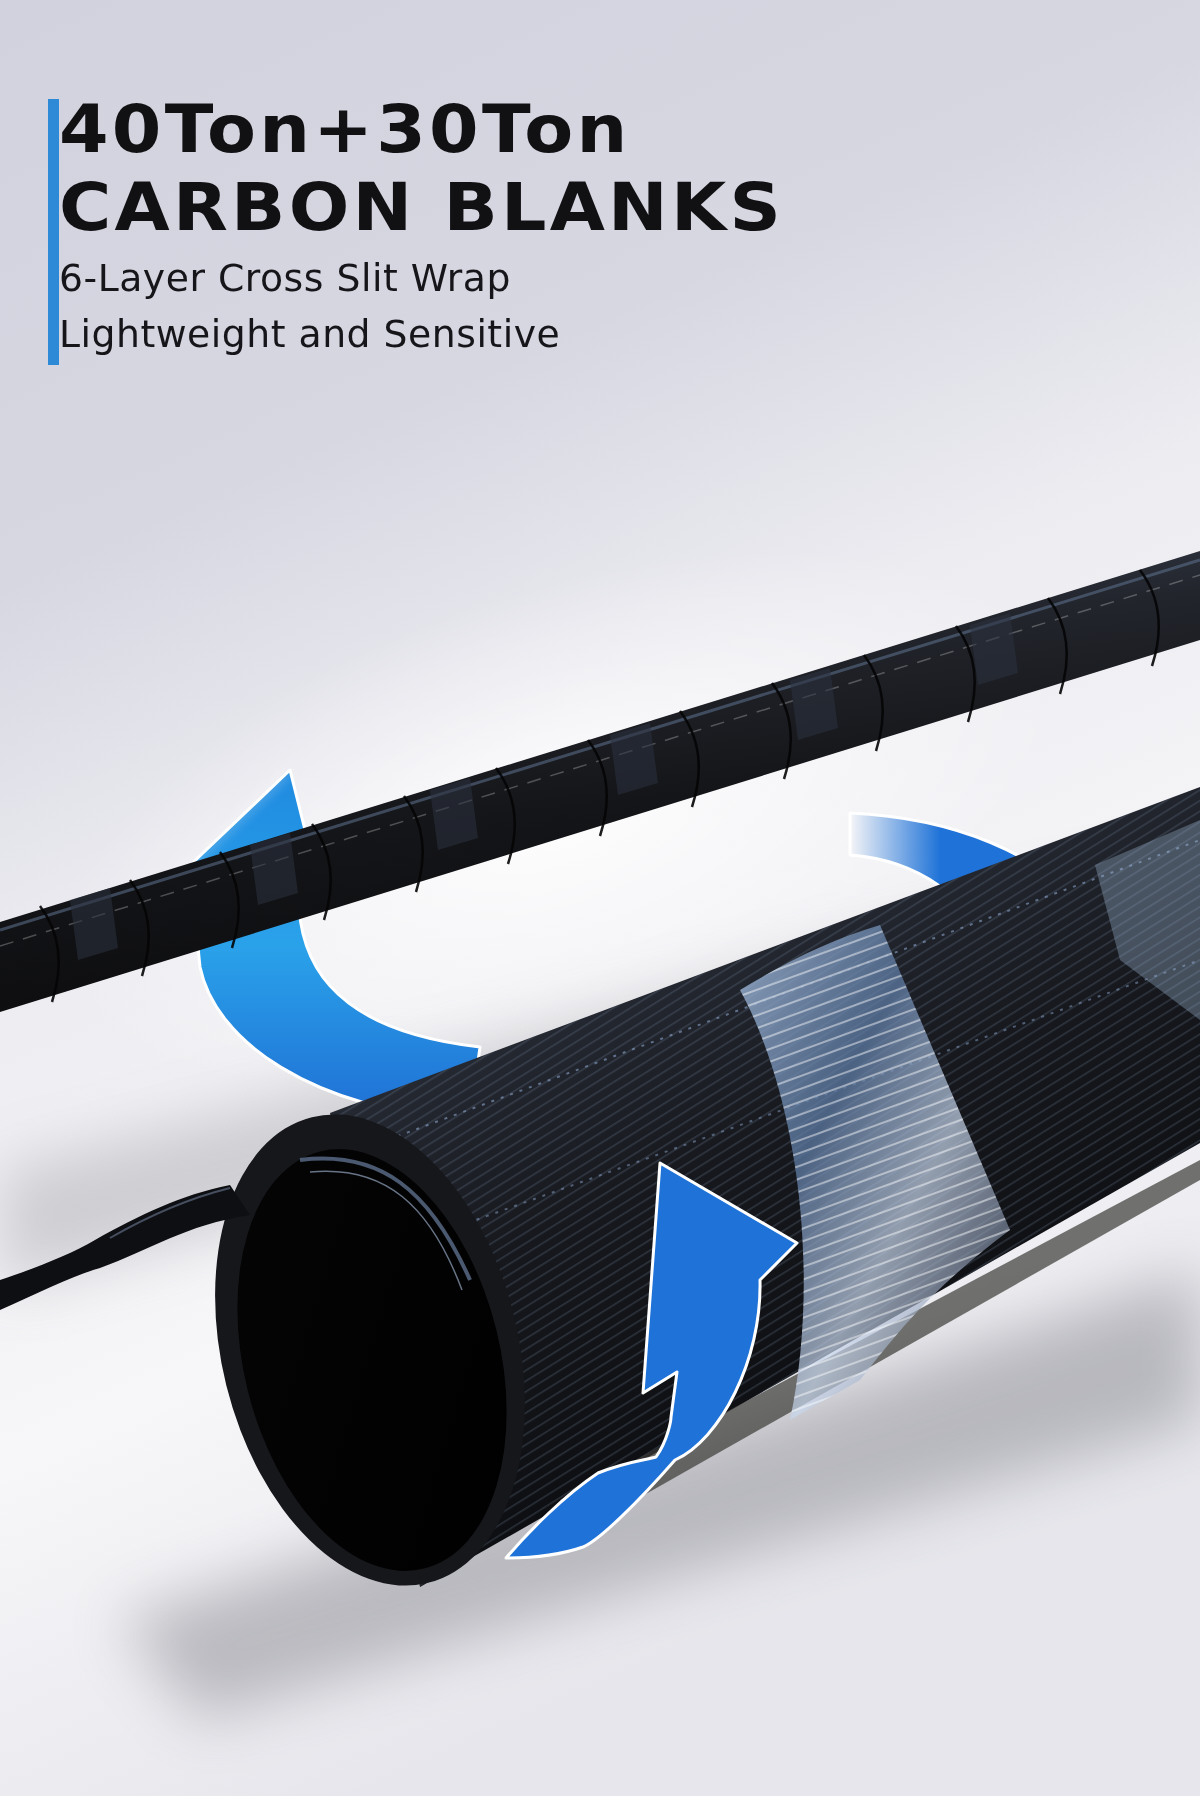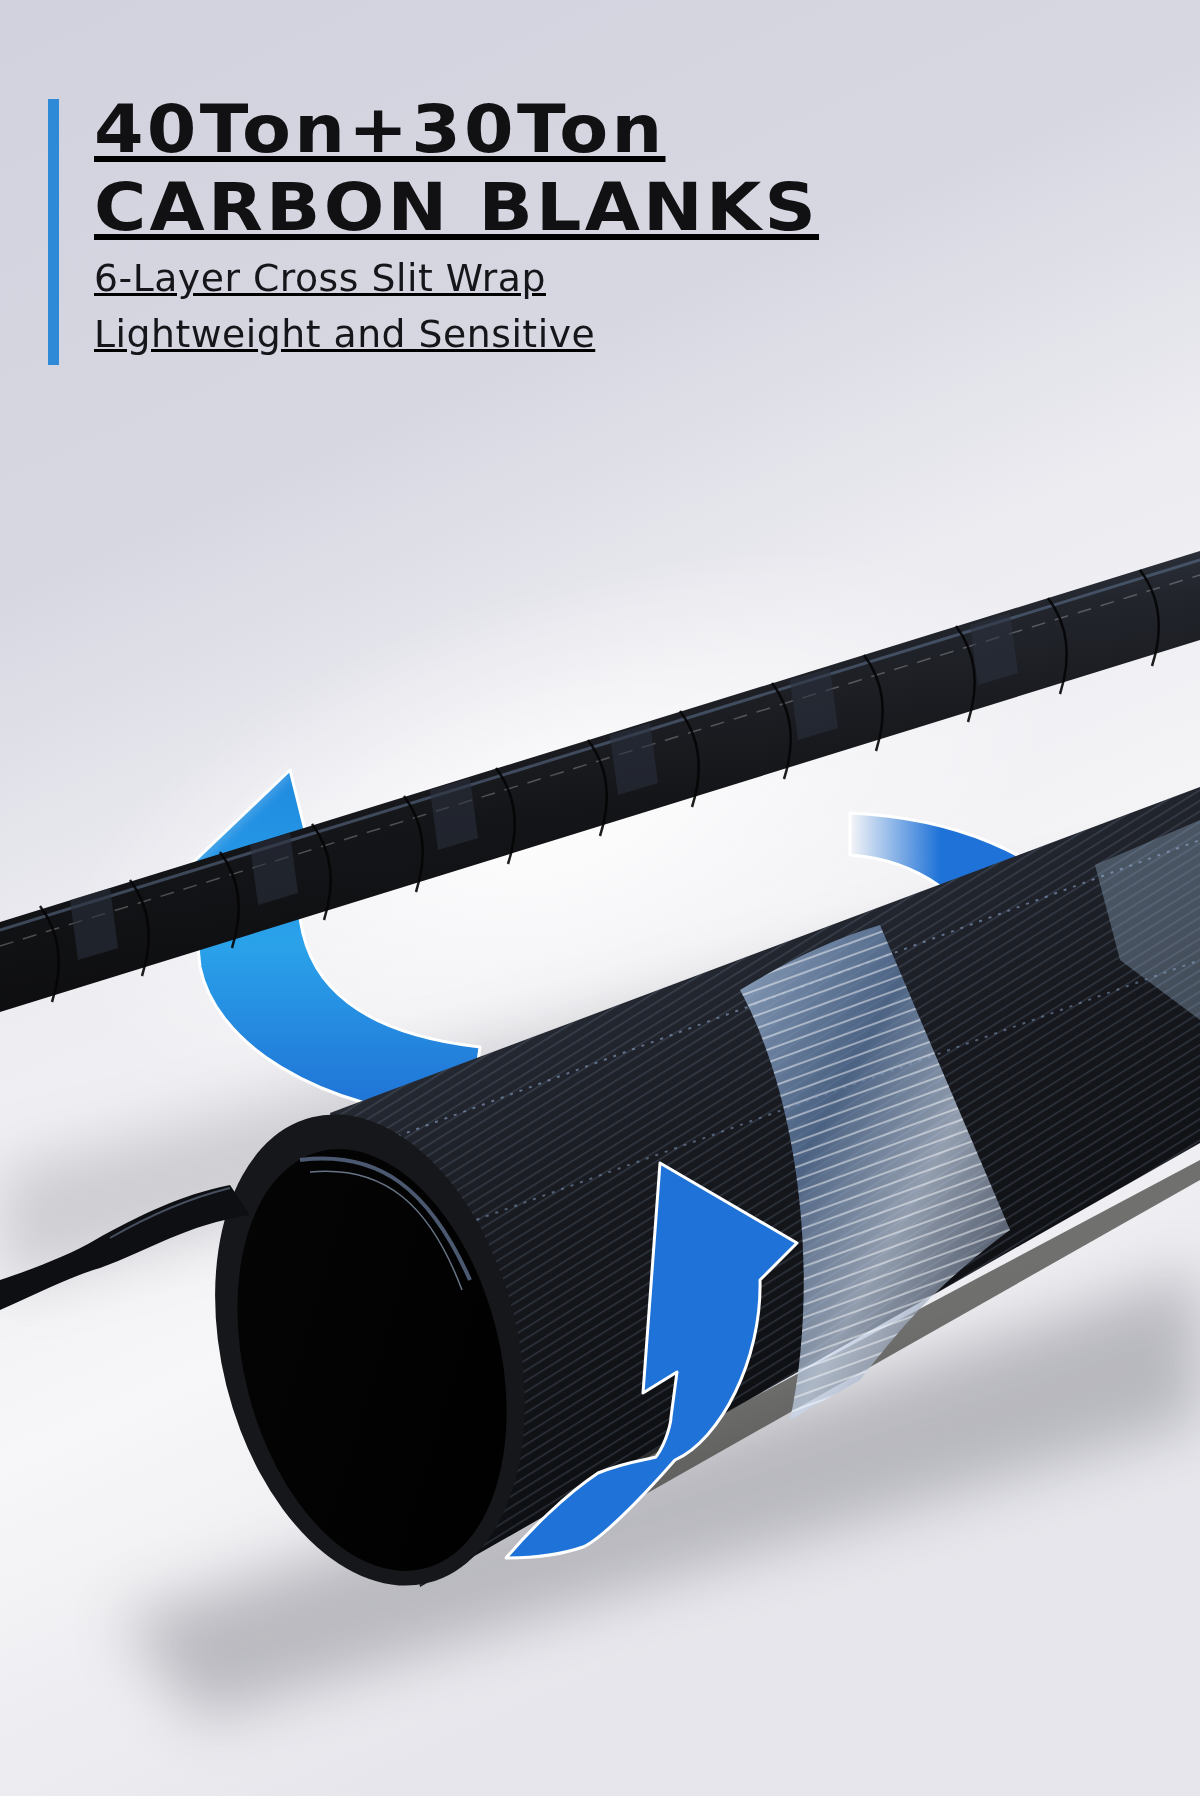--- a/index.html
+++ b/index.html
@@ -1,20 +1,20 @@
 <!DOCTYPE html>
 <html><head>
 <meta charset="utf-8">
 <style>
   html, body { margin: 0; padding: 0; }
   body { width: 1200px; height: 1796px; overflow: hidden; position: relative;
          background: #d3d3df; font-family: "DejaVu Sans", sans-serif; }
   .scene { position: absolute; left: 0; top: 0; width: 1200px; height: 1796px; }
   .headline { position: absolute; left: 48px; top: 99px; height: 266px;
-              padding-left: 35px; border-left: 11px solid #2e8ad6; text-decoration: underline; }
+              border-left: 11px solid #2e8ad6; }
   .title-line { font-family: "DejaVu Sans", sans-serif; font-weight: 900; color: #111114;
                 font-size: 66px; line-height: 78px; letter-spacing: 3px; white-space: nowrap;
                 transform: scaleX(1.08); transform-origin: left center; margin: 0; }
   .title-line.l1 { margin-top: -8px; }
   .sub-line { font-family: "DejaVu Sans", sans-serif; font-weight: 500; color: #16161a;
               font-size: 37px; line-height: 56px; letter-spacing: 0.5px; white-space: nowrap;
               transform: scaleX(1.02); transform-origin: left center; margin: 0; }
   .sub-line.s1 { margin-top: 4px; }
 </style>
 </head>

